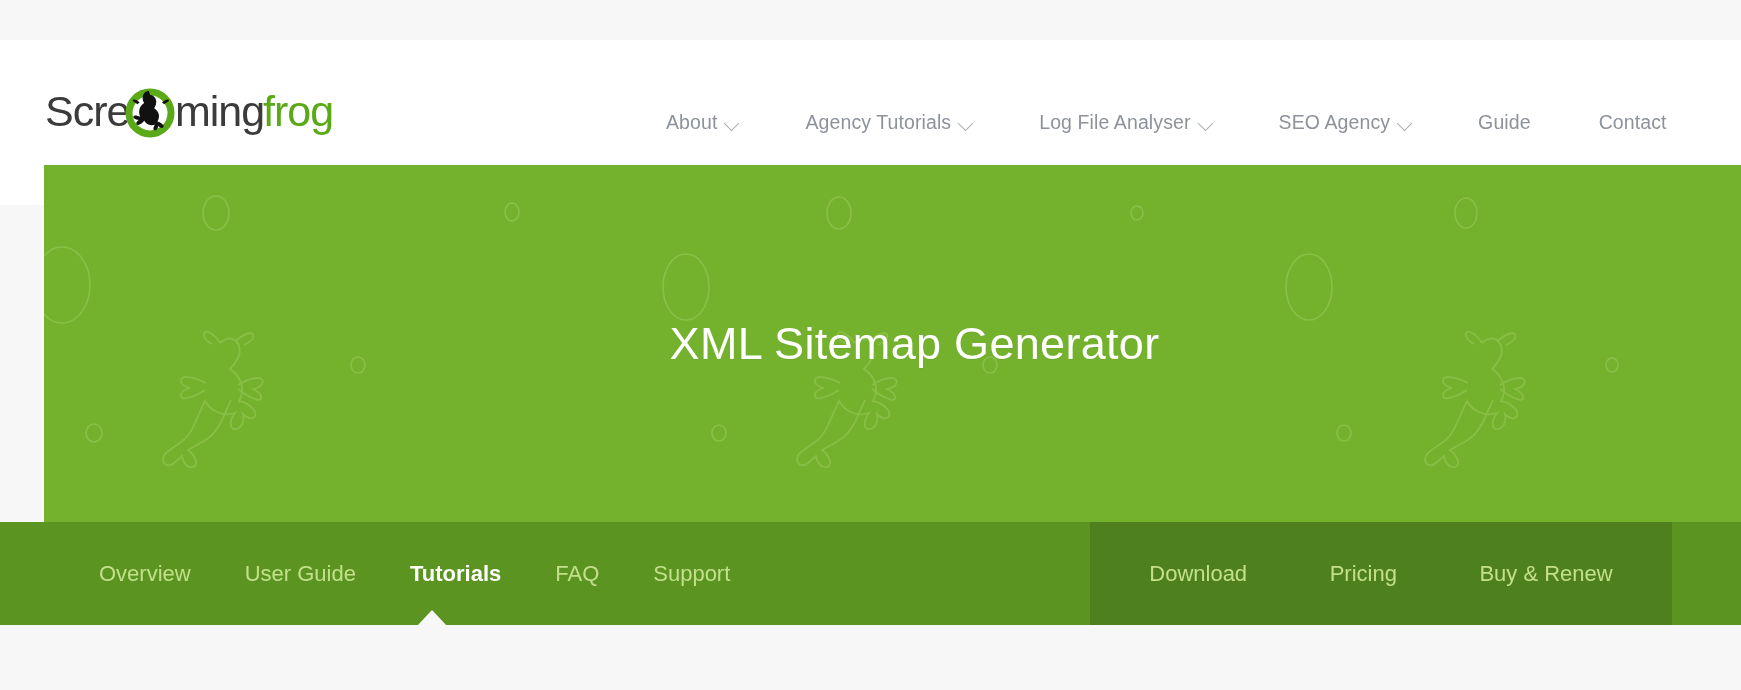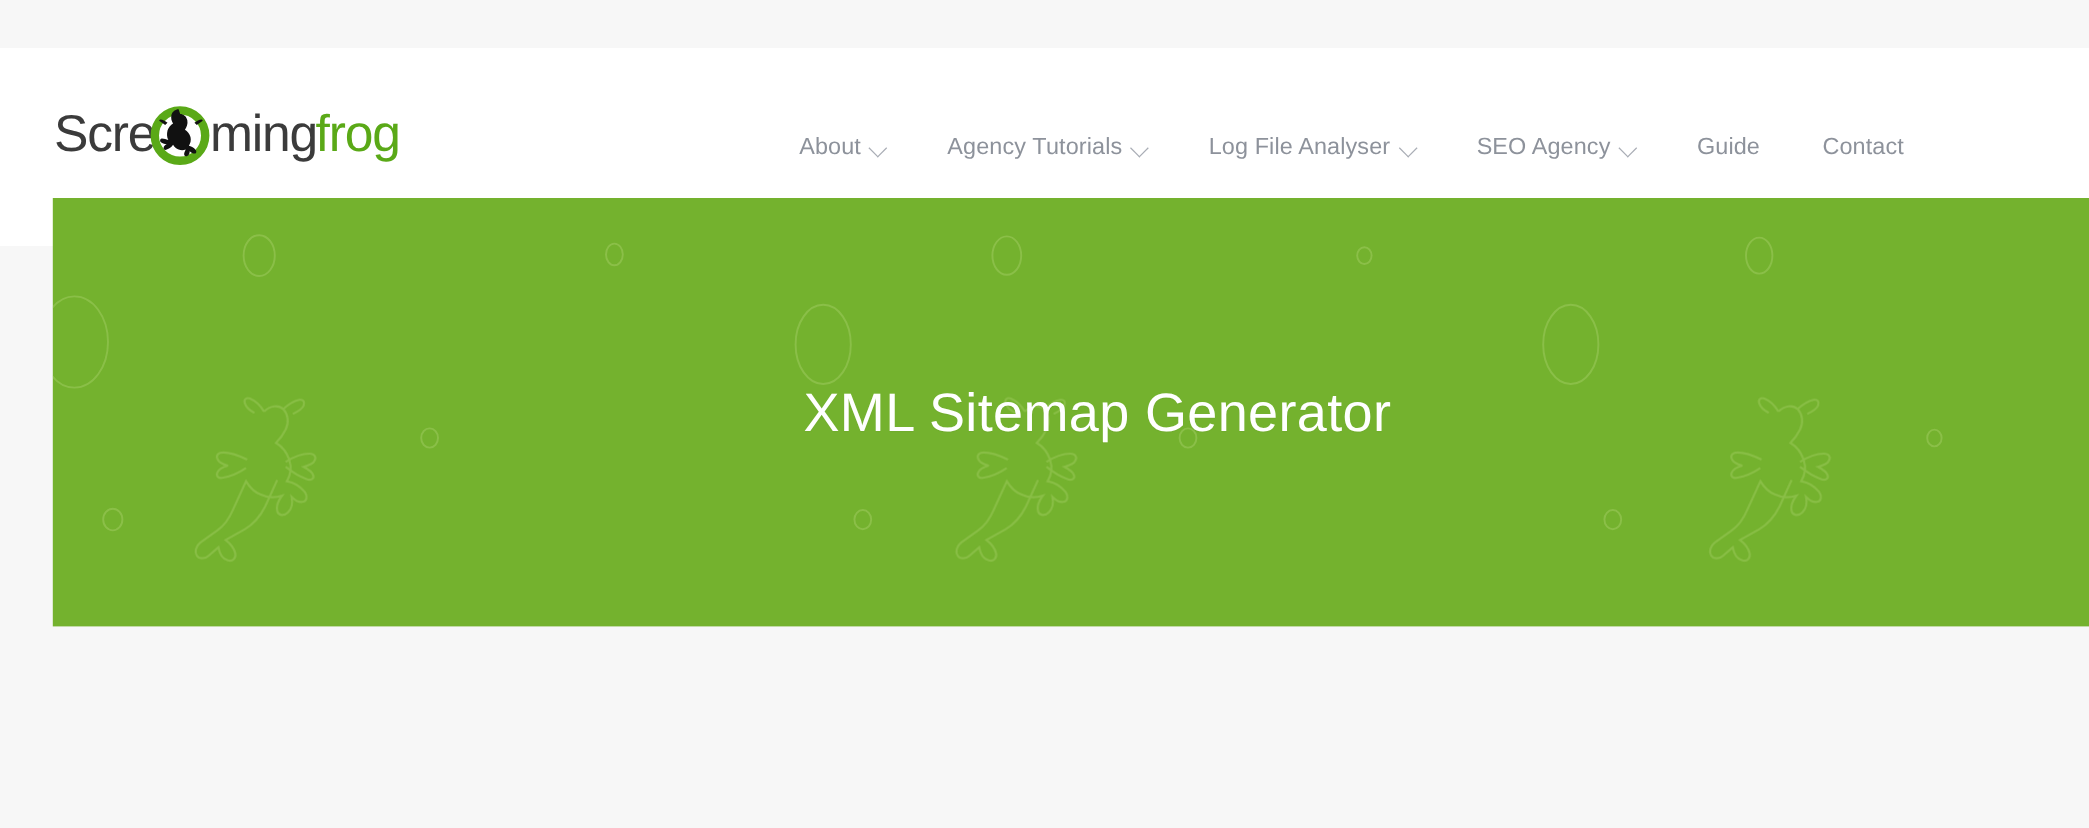--- a/index.html
+++ b/index.html
@@ -19,21 +19,21 @@
   }
   .logo-wrap {
     position:absolute; left:45px; top:48px;
     width:320px; height:52px;
     display:flex; align-items:center;
   }
   .logo-svg { display:block; }
 
   .main-nav {
     position:absolute; left:640px; top:0; height:165px;
-    display:flex; align-items:center; gap:0;
+    display:flex; align-items:center; gap:16px;
   }
   .nav-item {
     display:flex; align-items:center;
     color:#8d929b;
     font-size:19.5px;
     font-weight:400;
     letter-spacing:.1px;
     padding:0 26px;
     cursor:pointer;
     white-space:nowrap;
@@ -224,17 +224,34 @@
           <path d="M34 48 c-6 -3 -13 -6 -20 -6 c-4 0 -6 2 -5 5 c1 3 5 5 9 6 c-4 1 -8 3 -9 6 c-1 3 1 5 5 4 c7 -1 13 -4 19 -8"></path>
           <path d="M48 8 c-3 -5 -7 -9 -12 -11 c-3 -1 -5 1 -4 4 c1 3 4 6 8 8"></path>
           <path d="M64 6 c4 -4 9 -7 14 -8 c3 0 4 2 3 5 c-1 3 -5 5 -9 7"></path>
           <path d="M66 50 c6 -4 13 -7 20 -7 c4 0 6 3 4 6 c-1 3 -5 4 -9 5 c4 2 7 4 8 7 c1 3 -2 5 -6 3 c-6 -2 -12 -6 -17 -10"></path>
         </g>
       </g>
     </svg>
     <h1 class="hero-title">XML Sitemap Generator</h1>
   </div>
 
+  <div class="subnav">
+    <div class="subnav-right-bg"></div>
+
+    <div class="subnav-left">
+      <div class="tab">Overview</div>
+      <div class="tab">User Guide</div>
+      <div class="tab active">Tutorials</div>
+      <div class="tab">FAQ</div>
+      <div class="tab">Support</div>
+    </div>
+
+    <div class="subnav-right">
+      <div class="action">Download</div>
+      <div class="action">Pricing</div>
+      <div class="action">Buy &amp; Renew</div>
+    </div>
+  </div>
 
   <div class="tab-pointer"></div>
 
   <div class="content-area"></div>
 </div>
 
 </body></html>

